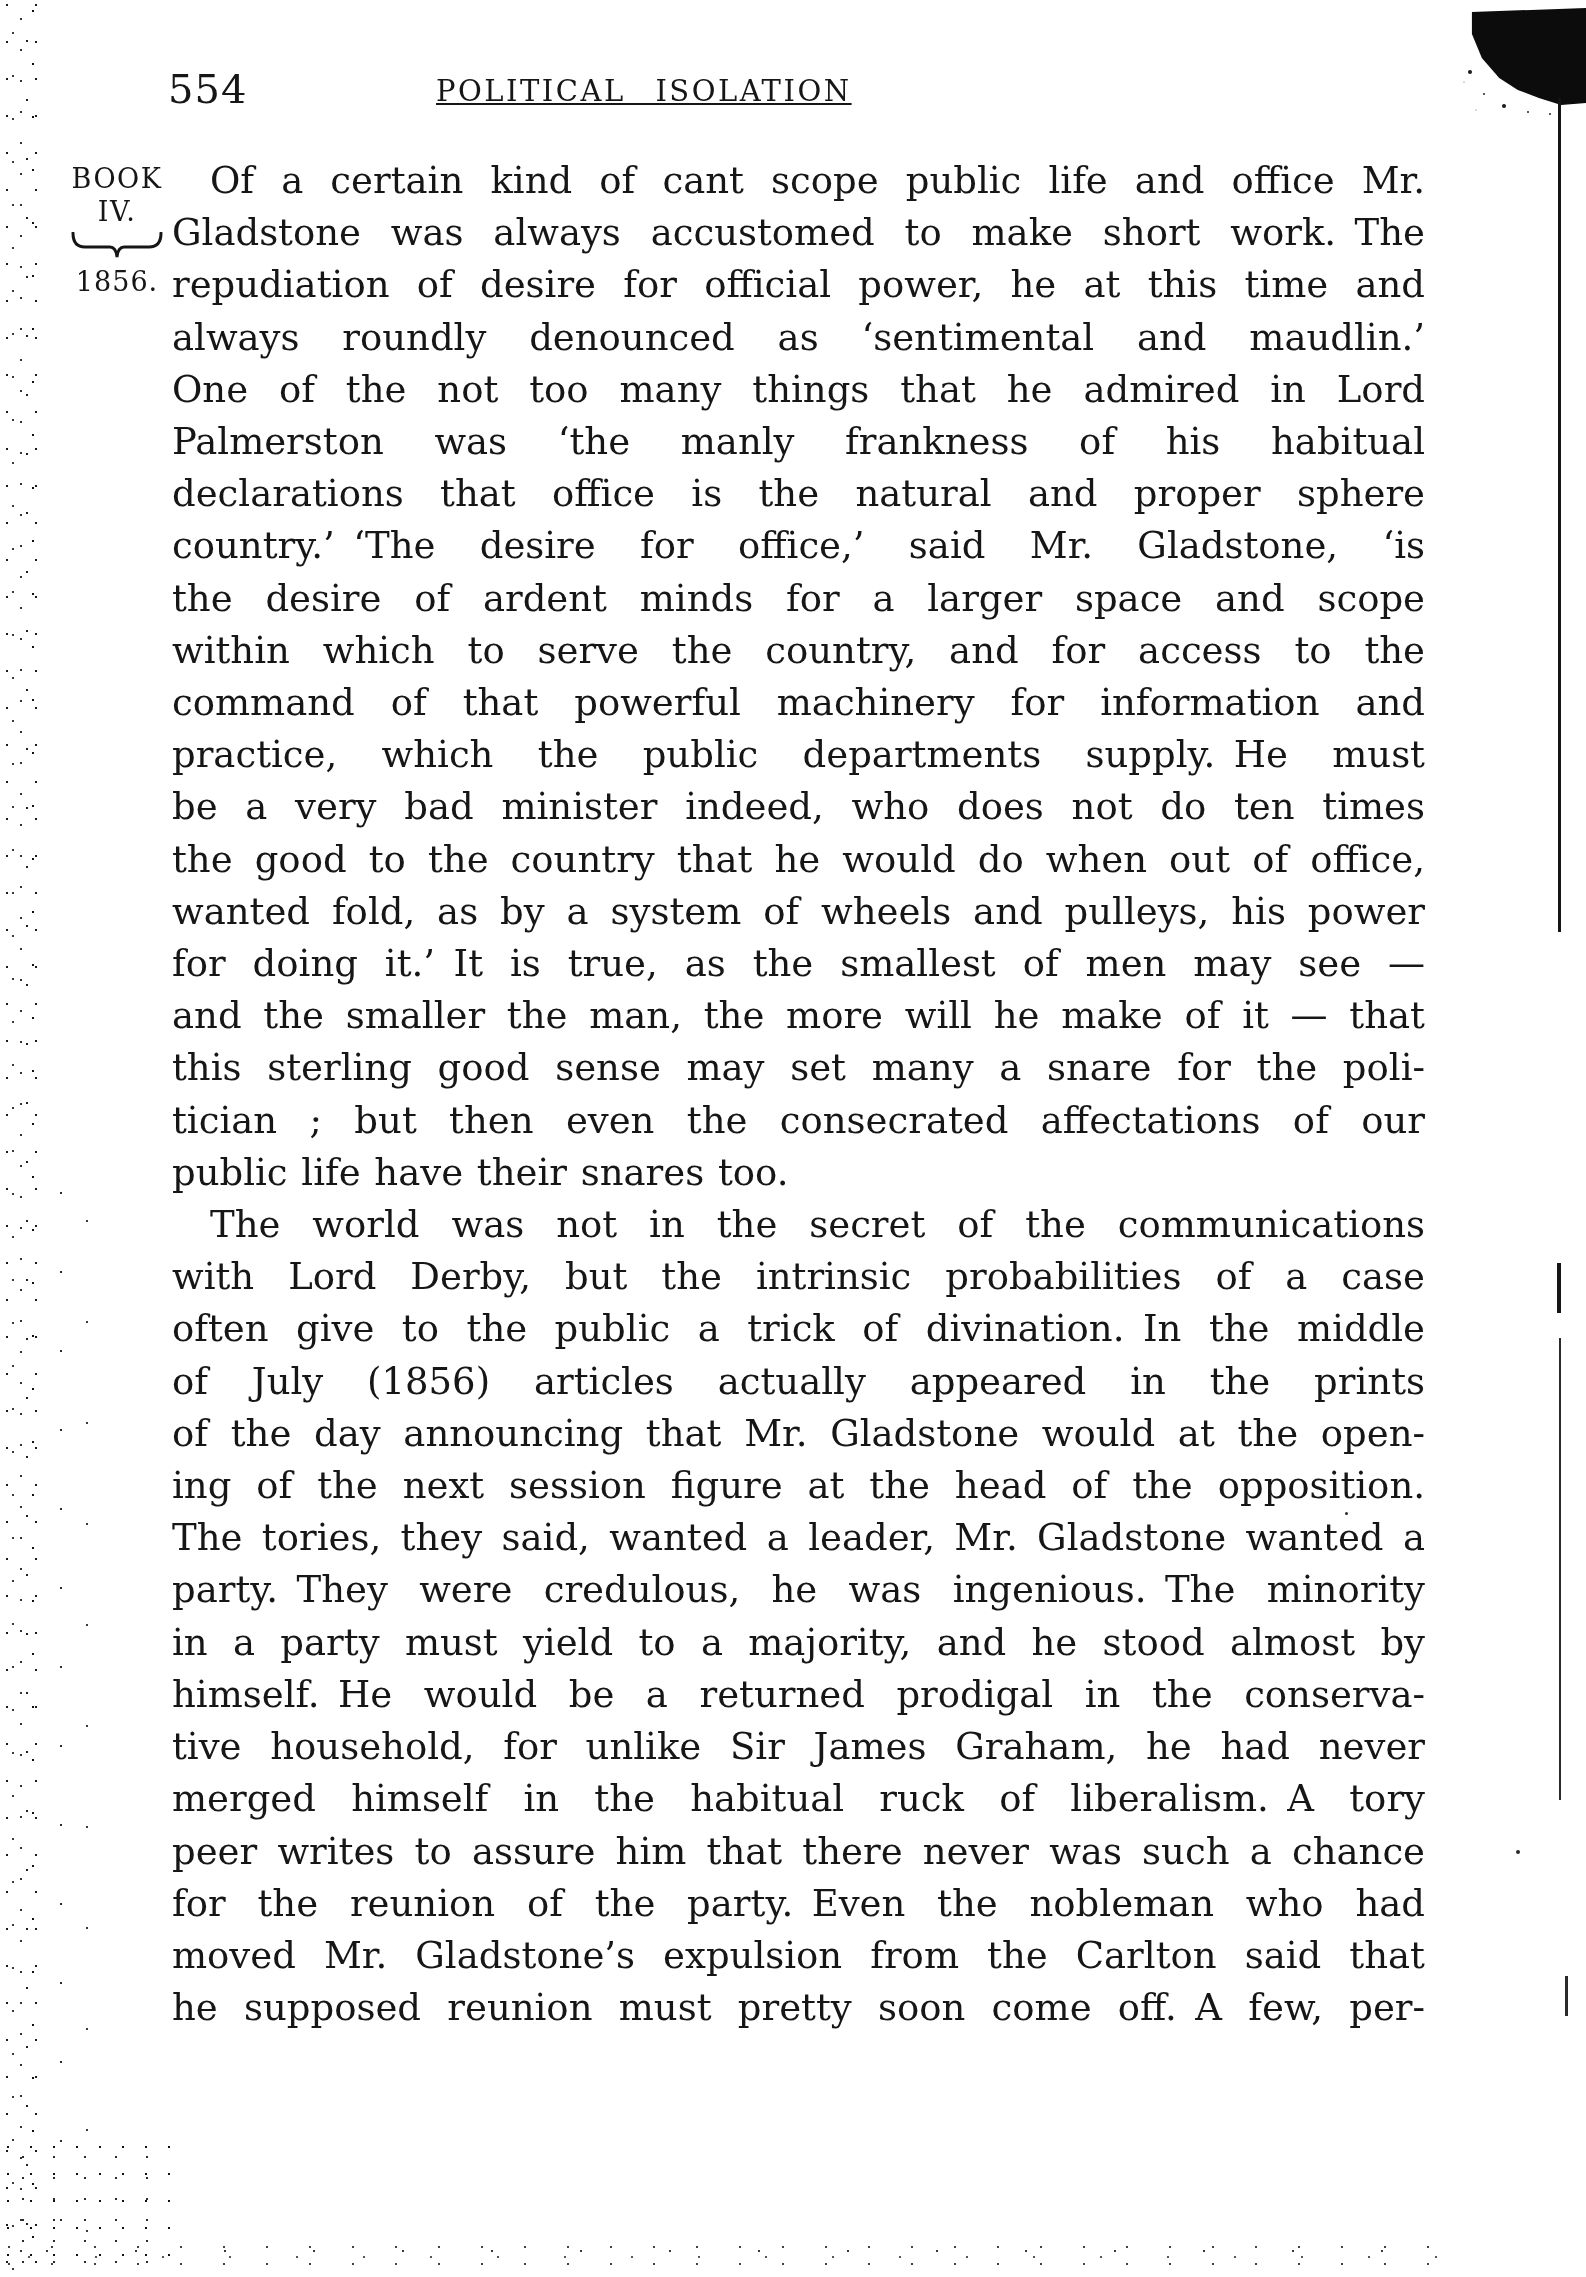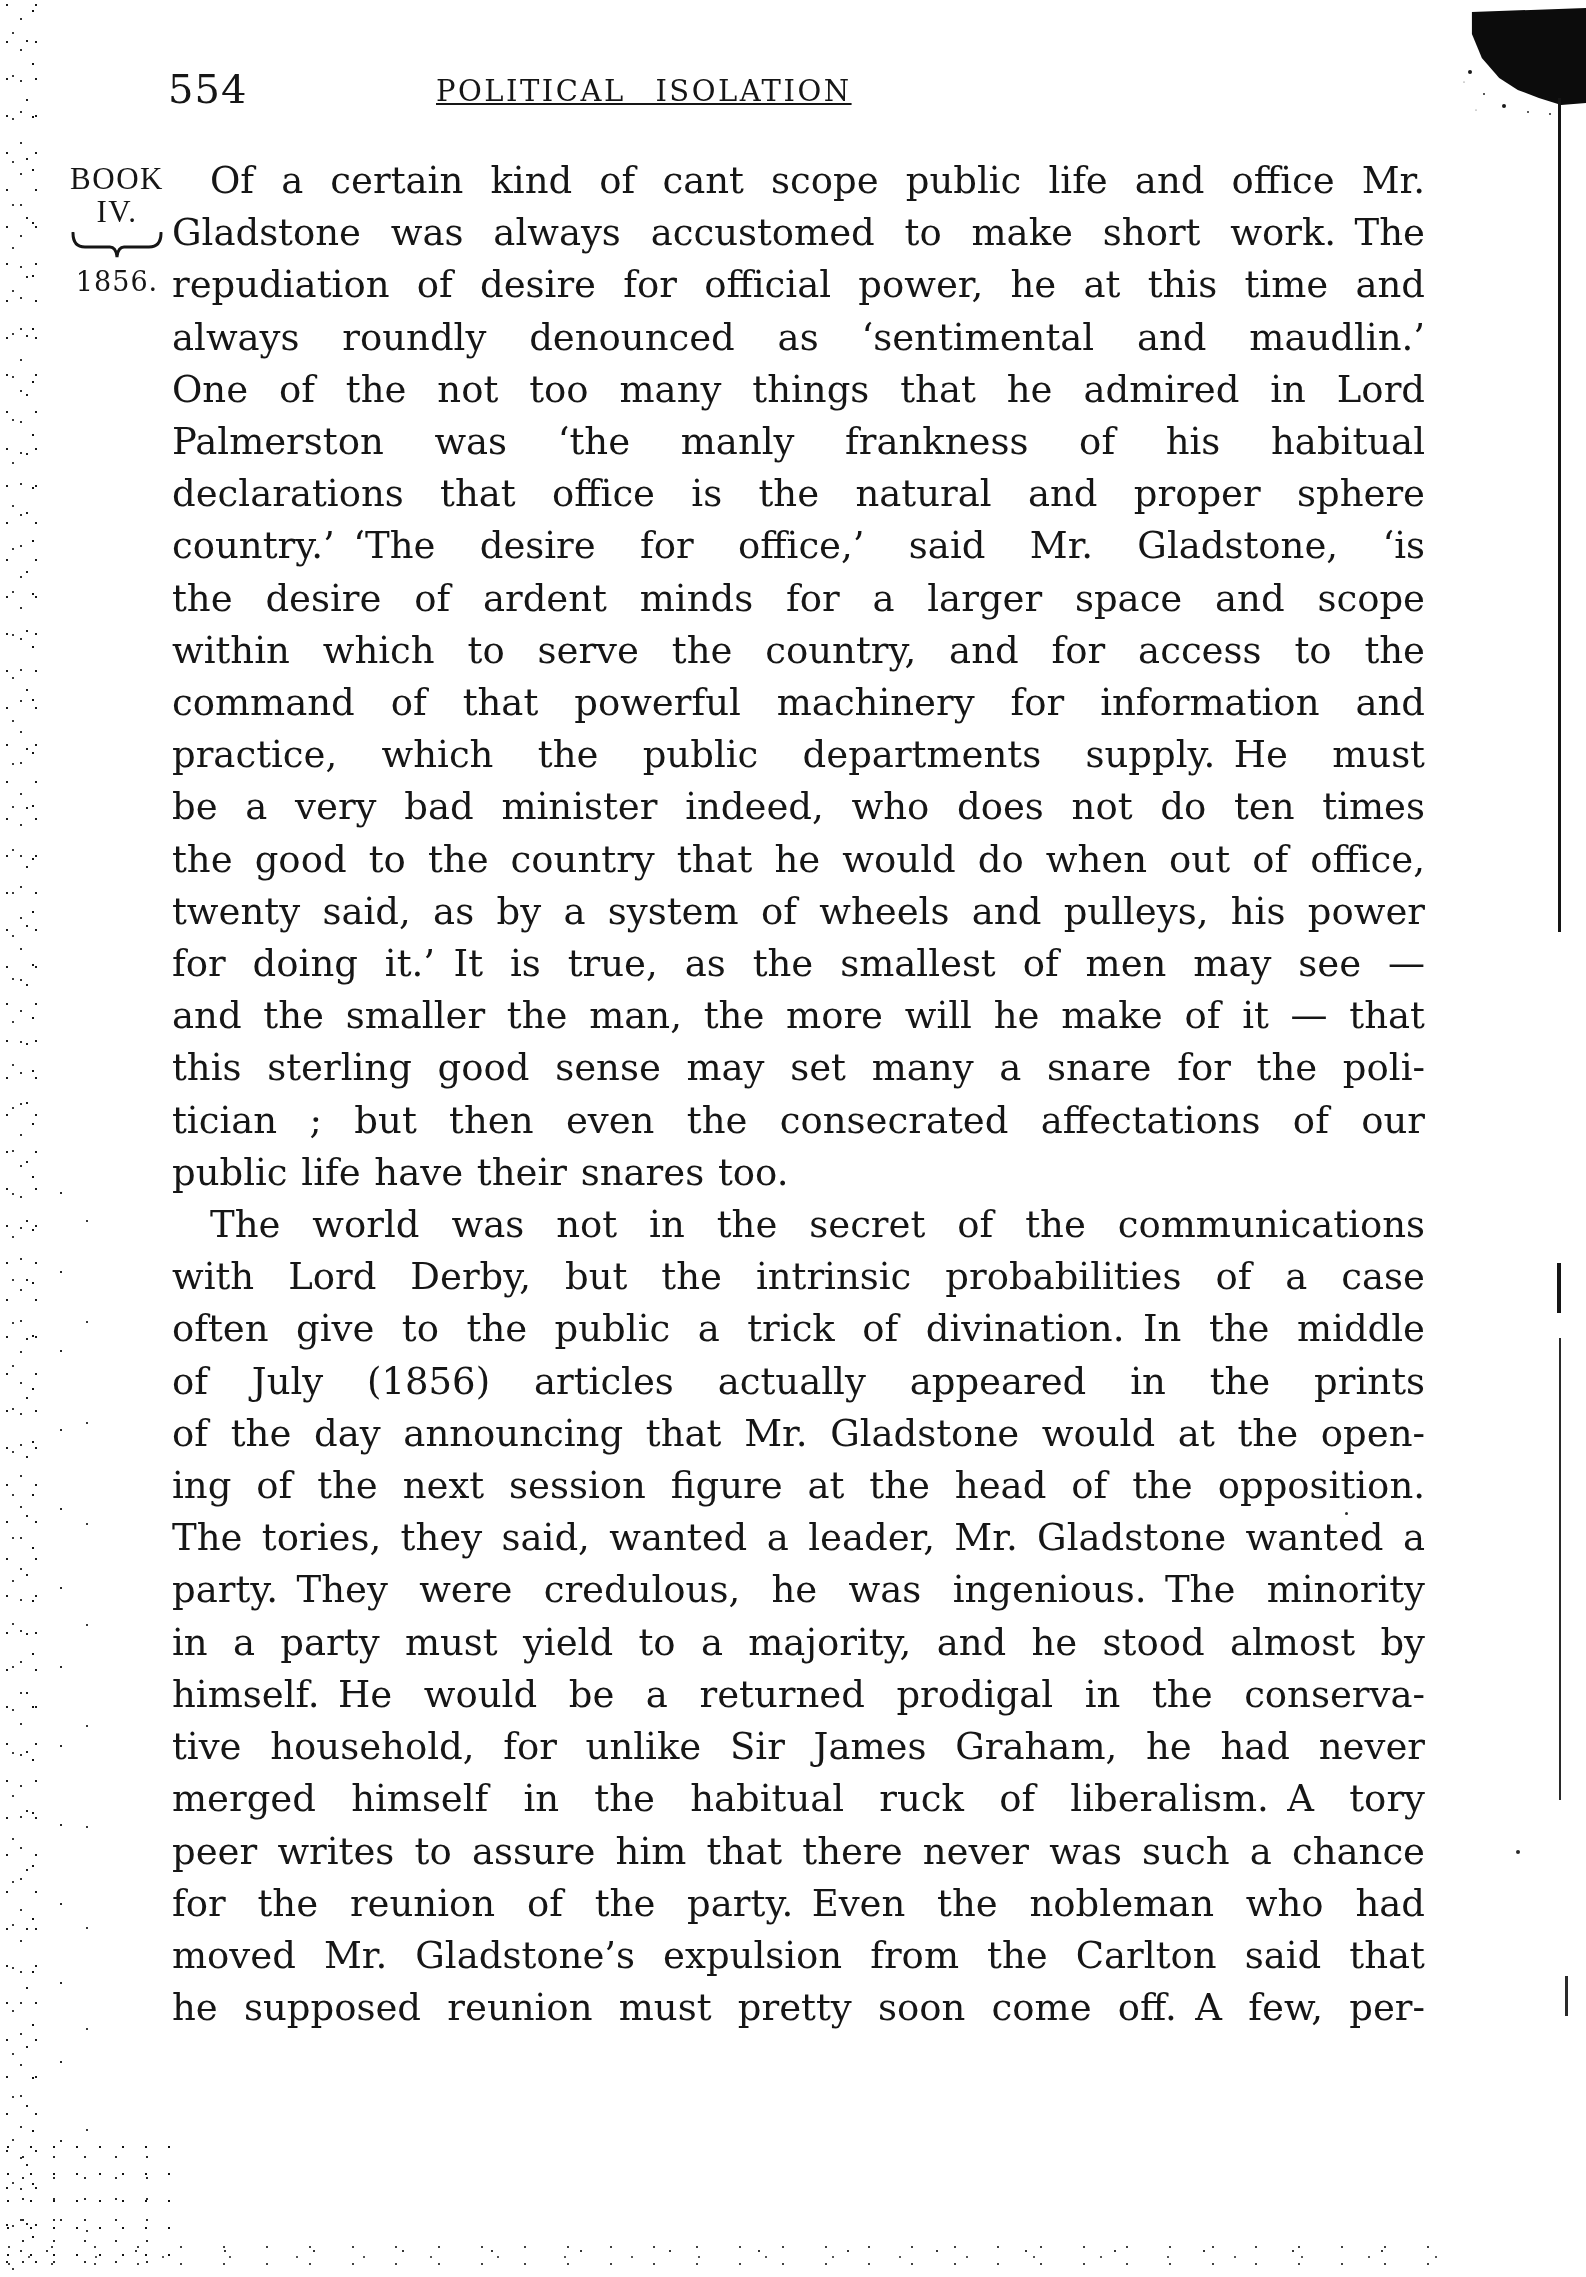--- a/index.html
+++ b/index.html
@@ -14,21 +14,21 @@
   }
   .running-head{
     position:absolute;left:436px;top:74px;font-size:29px;letter-spacing:2.5px;
     word-spacing:18px;white-space:nowrap;text-decoration:underline;
   }
   
   .margin-block{
     position:absolute;left:58px;top:162px;width:118px;text-align:center;
   }
   .margin-book,.margin-booknum{
-    font-size:31px;letter-spacing:1.5px;line-height:33px;font-family:Liberation Serif, serif;
+    font-size:27px;letter-spacing:1.5px;line-height:33px;
   }
   .margin-brace{display:block;margin:4px auto 6px auto;}
   .margin-year{font-size:27px;letter-spacing:1px;margin-top:2px;}
   
   .body-text{
     position:absolute;left:172px;top:155px;width:1253px;
     font-size:37px;line-height:52.2px;word-spacing:2px;
   }
   .line{
     text-align:justify;text-align-last:justify;white-space:normal;
@@ -128,21 +128,21 @@
       <div class="line">One of the not too many things that he admired in Lord</div>
       <div class="line">Palmerston was ‘the manly frankness of his habitual</div>
       <div class="line">declarations that office is the natural and proper sphere</div>
       <div class="line">country.’ ‘The desire for office,’ said Mr. Gladstone, ‘is</div>
       <div class="line">the desire of ardent minds for a larger space and scope</div>
       <div class="line">within which to serve the country, and for access to the</div>
       <div class="line">command of that powerful machinery for information and</div>
       <div class="line">practice, which the public departments supply. He must</div>
       <div class="line">be a very bad minister indeed, who does not do ten times</div>
       <div class="line">the good to the country that he would do when out of office,</div>
-      <div class="line">twenty said, as by a system of wheels and pulleys, his power</div>
+      <div class="line">wanted fold, as by a system of wheels and pulleys, his power</div>
       <div class="line">for doing it.’ It is true, as the smallest of men may see —</div>
       <div class="line">and the smaller the man, the more will he make of it — that</div>
       <div class="line">this sterling good sense may set many a snare for the poli-</div>
       <div class="line">tician ; but then even the consecrated affectations of our</div>
       <div class="line last">public life have their snares too.</div>
     </div>
     <div>
       <div class="line first">The world was not in the secret of the communications</div>
       <div class="line">with Lord Derby, but the intrinsic probabilities of a case</div>
       <div class="line">often give to the public a trick of divination. In the middle</div>

